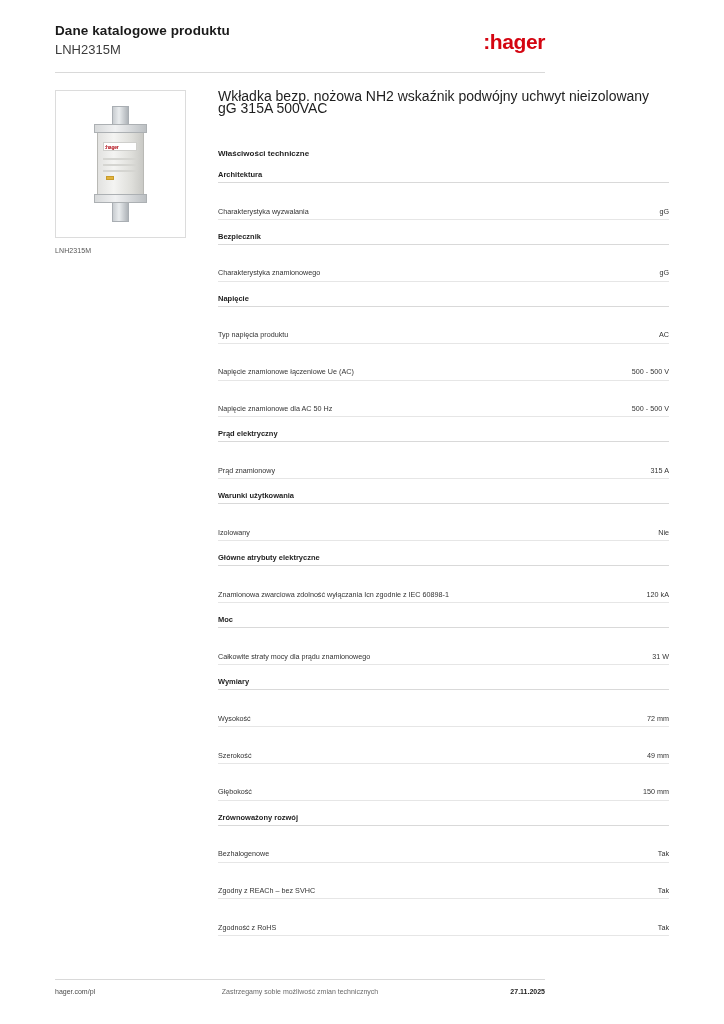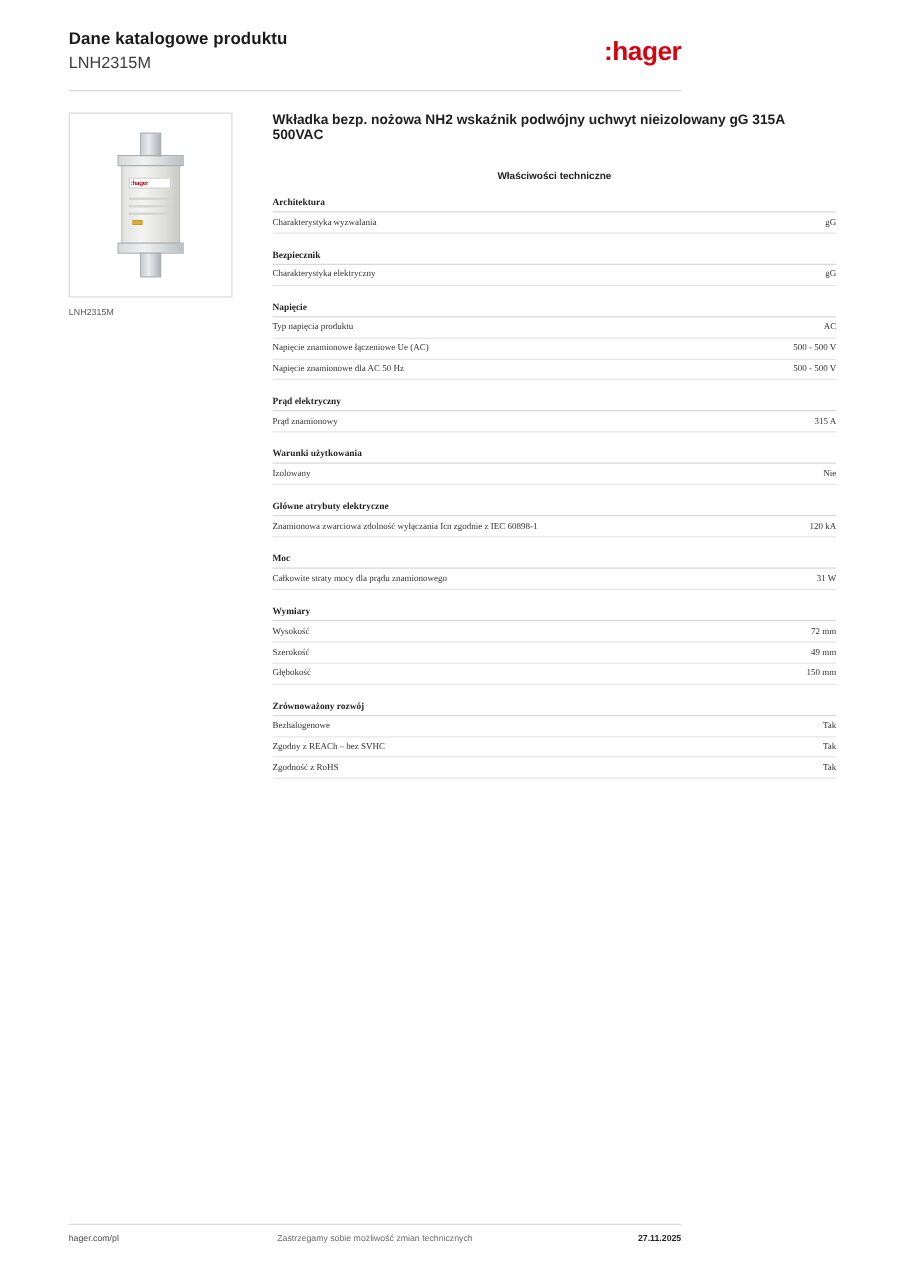--- a/index.html
+++ b/index.html
@@ -164,36 +164,34 @@
   }
 
   
   .right-col {
     position: absolute;
     top: 90px;
     left: 218px;
     width: 451px;
   }
   .product-name {
-    font-size: 11px;
-    font-weight: bold;
+    font-size: 14px;
+    font-weight: normal;
     color: #1e1e1e;
     line-height: 12px;
-    margin-bottom: 22px;
+    margin-bottom: 35px;
   }
   .section-title {
     font-size: 8px;
     font-weight: bold;
     color: #1e1e1e;
     margin-bottom: 10px;
-    text-align: center;
   }
   .group {
     margin-top: 12px;
-    font-family: Liberation Serif, serif;
   }
   .group-title {
     font-size: 7.5px;
     font-weight: bold;
     color: #1e1e1e;
     padding-bottom: 3px;
     border-bottom: 1px solid #d9d9d9;
   }
   .row {
     display: flex;
@@ -201,20 +199,21 @@
     align-items: baseline;
     font-size: 7.2px;
     color: #333;
     padding: 3.6px 0 3.3px 0;
     border-bottom: 1px solid #e6e6e6;
     line-height: 9px;
   }
   .row .rlabel {
     flex: 1 1 auto;
     padding-right: 28px;
+    margin-top: 20px;
   }
   .row .rvalue {
     flex: 0 0 auto;
     white-space: nowrap;
     color: #333;
   }
 
   
   .footer-rule {
     position: absolute;
@@ -292,21 +291,21 @@
         <div class="group">
           <div class="group-title">Architektura</div>
           <div class="row">
             <span class="rlabel">Charakterystyka wyzwalania</span>
             <span class="rvalue">gG</span>
           </div>
         </div>
         <div class="group">
           <div class="group-title">Bezpiecznik</div>
           <div class="row">
-            <span class="rlabel">Charakterystyka elektryczny</span>
+            <span class="rlabel">Charakterystyka znamionowego</span>
             <span class="rvalue">gG</span>
           </div>
         </div>
         <div class="group">
           <div class="group-title">Napięcie</div>
           <div class="row">
             <span class="rlabel">Typ napięcia produktu</span>
             <span class="rvalue">AC</span>
           </div>
           <div class="row">

